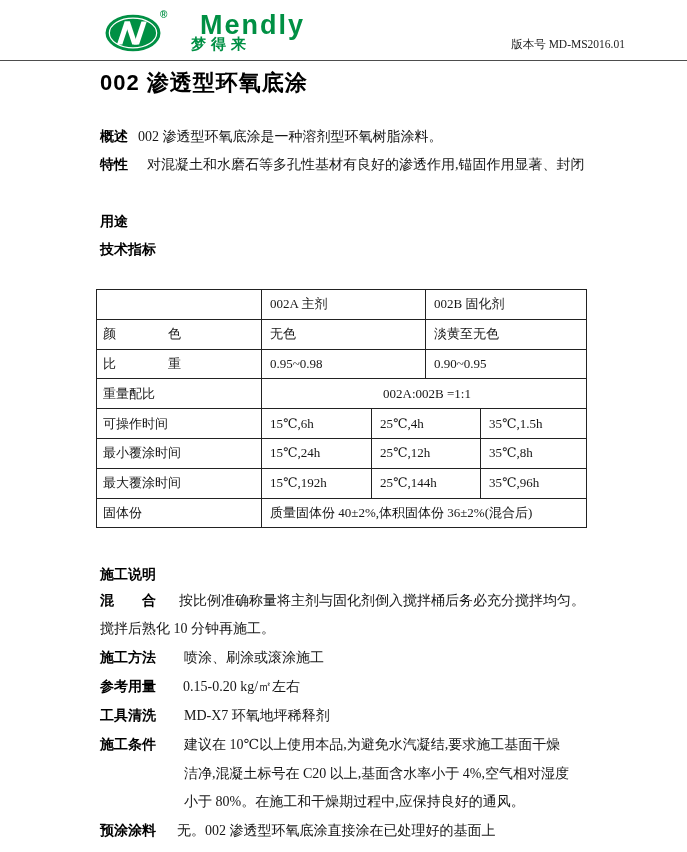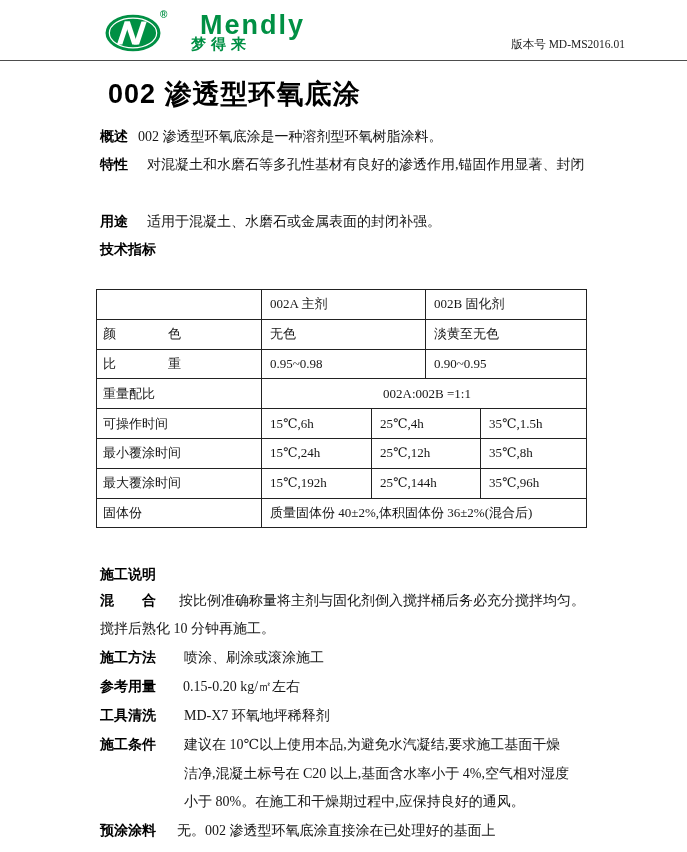--- a/index.html
+++ b/index.html
@@ -23,23 +23,23 @@
     font-weight:bold;font-size:15px;letter-spacing:5px;color:var(--brand);
   }
   .reg{
     position:absolute;left:160px;top:9px;font-size:10px;color:var(--brand);
     font-family:"Liberation Sans",sans-serif;font-weight:bold;
   }
   .version{position:absolute;top:37px;right:62px;font-size:11.5px;color:#222;}
   .header-rule{position:absolute;left:0;top:60px;width:687px;height:1px;background:#4d4d4d;}
   
   .page-title{
-    position:absolute;left:100px;top:68px;margin:8px;
+    position:absolute;left:100px;top:68px;margin:0;
     font-family:"Liberation Sans","DejaVu Sans",sans-serif;
-    font-weight:bold;font-size:27px;letter-spacing:1px;color:#000;
+    font-weight:bold;font-size:22px;letter-spacing:1px;color:#000;
   }
   
   .lbl{
     font-family:"Liberation Sans","DejaVu Sans",sans-serif;
     font-weight:bold;font-size:14px;color:#000;
   }
   .txt{font-size:14px;color:#151515;}
   
   .spec-table{
     position:absolute;left:96px;top:289px;width:490px;
@@ -73,21 +73,20 @@
 
   <h1 class="page-title">002 渗透型环氧底涂</h1>
 
   <span class="abs lbl" style="left:100px;top:128px">概述</span>
   <span class="abs txt" style="left:138px;top:128px">002 渗透型环氧底涂是一种溶剂型环氧树脂涂料。</span>
 
   <span class="abs lbl" style="left:100px;top:156px">特性</span>
   <span class="abs txt" style="left:147px;top:156px">对混凝土和水磨石等多孔性基材有良好的渗透作用,锚固作用显著、封闭</span>
 
   <span class="abs lbl" style="left:100px;top:213px">用途</span>
-  <span class="abs txt" style="left:147px;top:213px">适用于混凝土、水磨石或金属表面的封闭补强。</span>
 
   <span class="abs lbl" style="left:100px;top:241px">技术指标</span>
 
   <table class="spec-table">
     <colgroup>
       <col style="width:165px">
         <col style="width:110px">
         <col style="width:54px">
       <col style="width:55px">
         <col style="width:106px">

